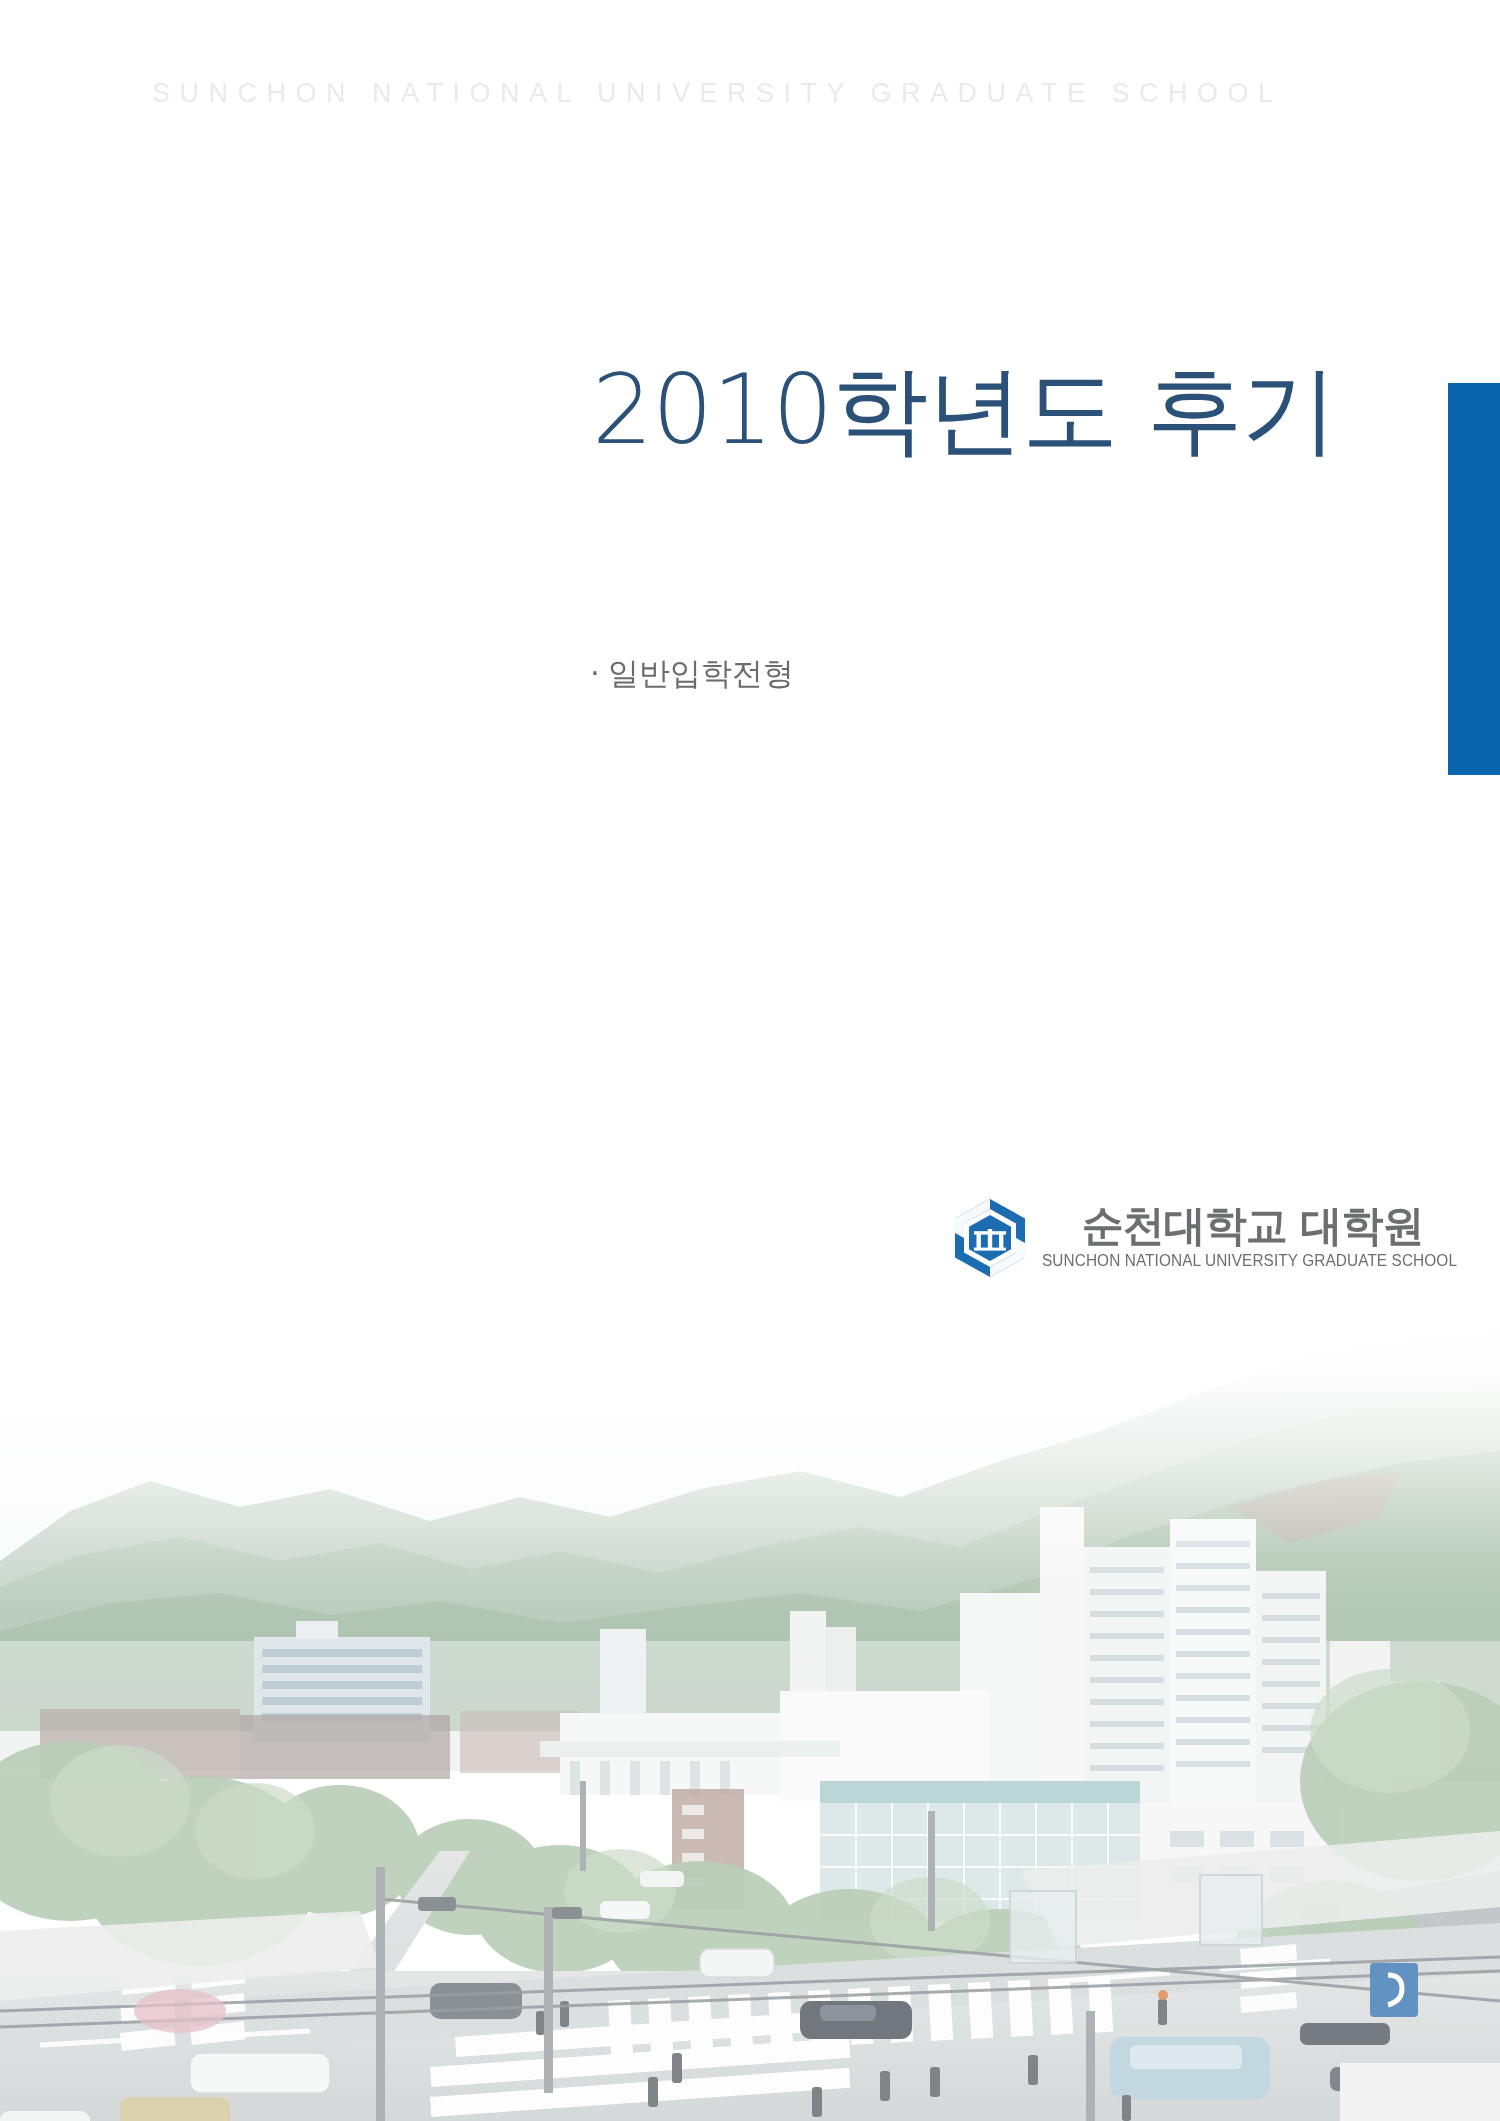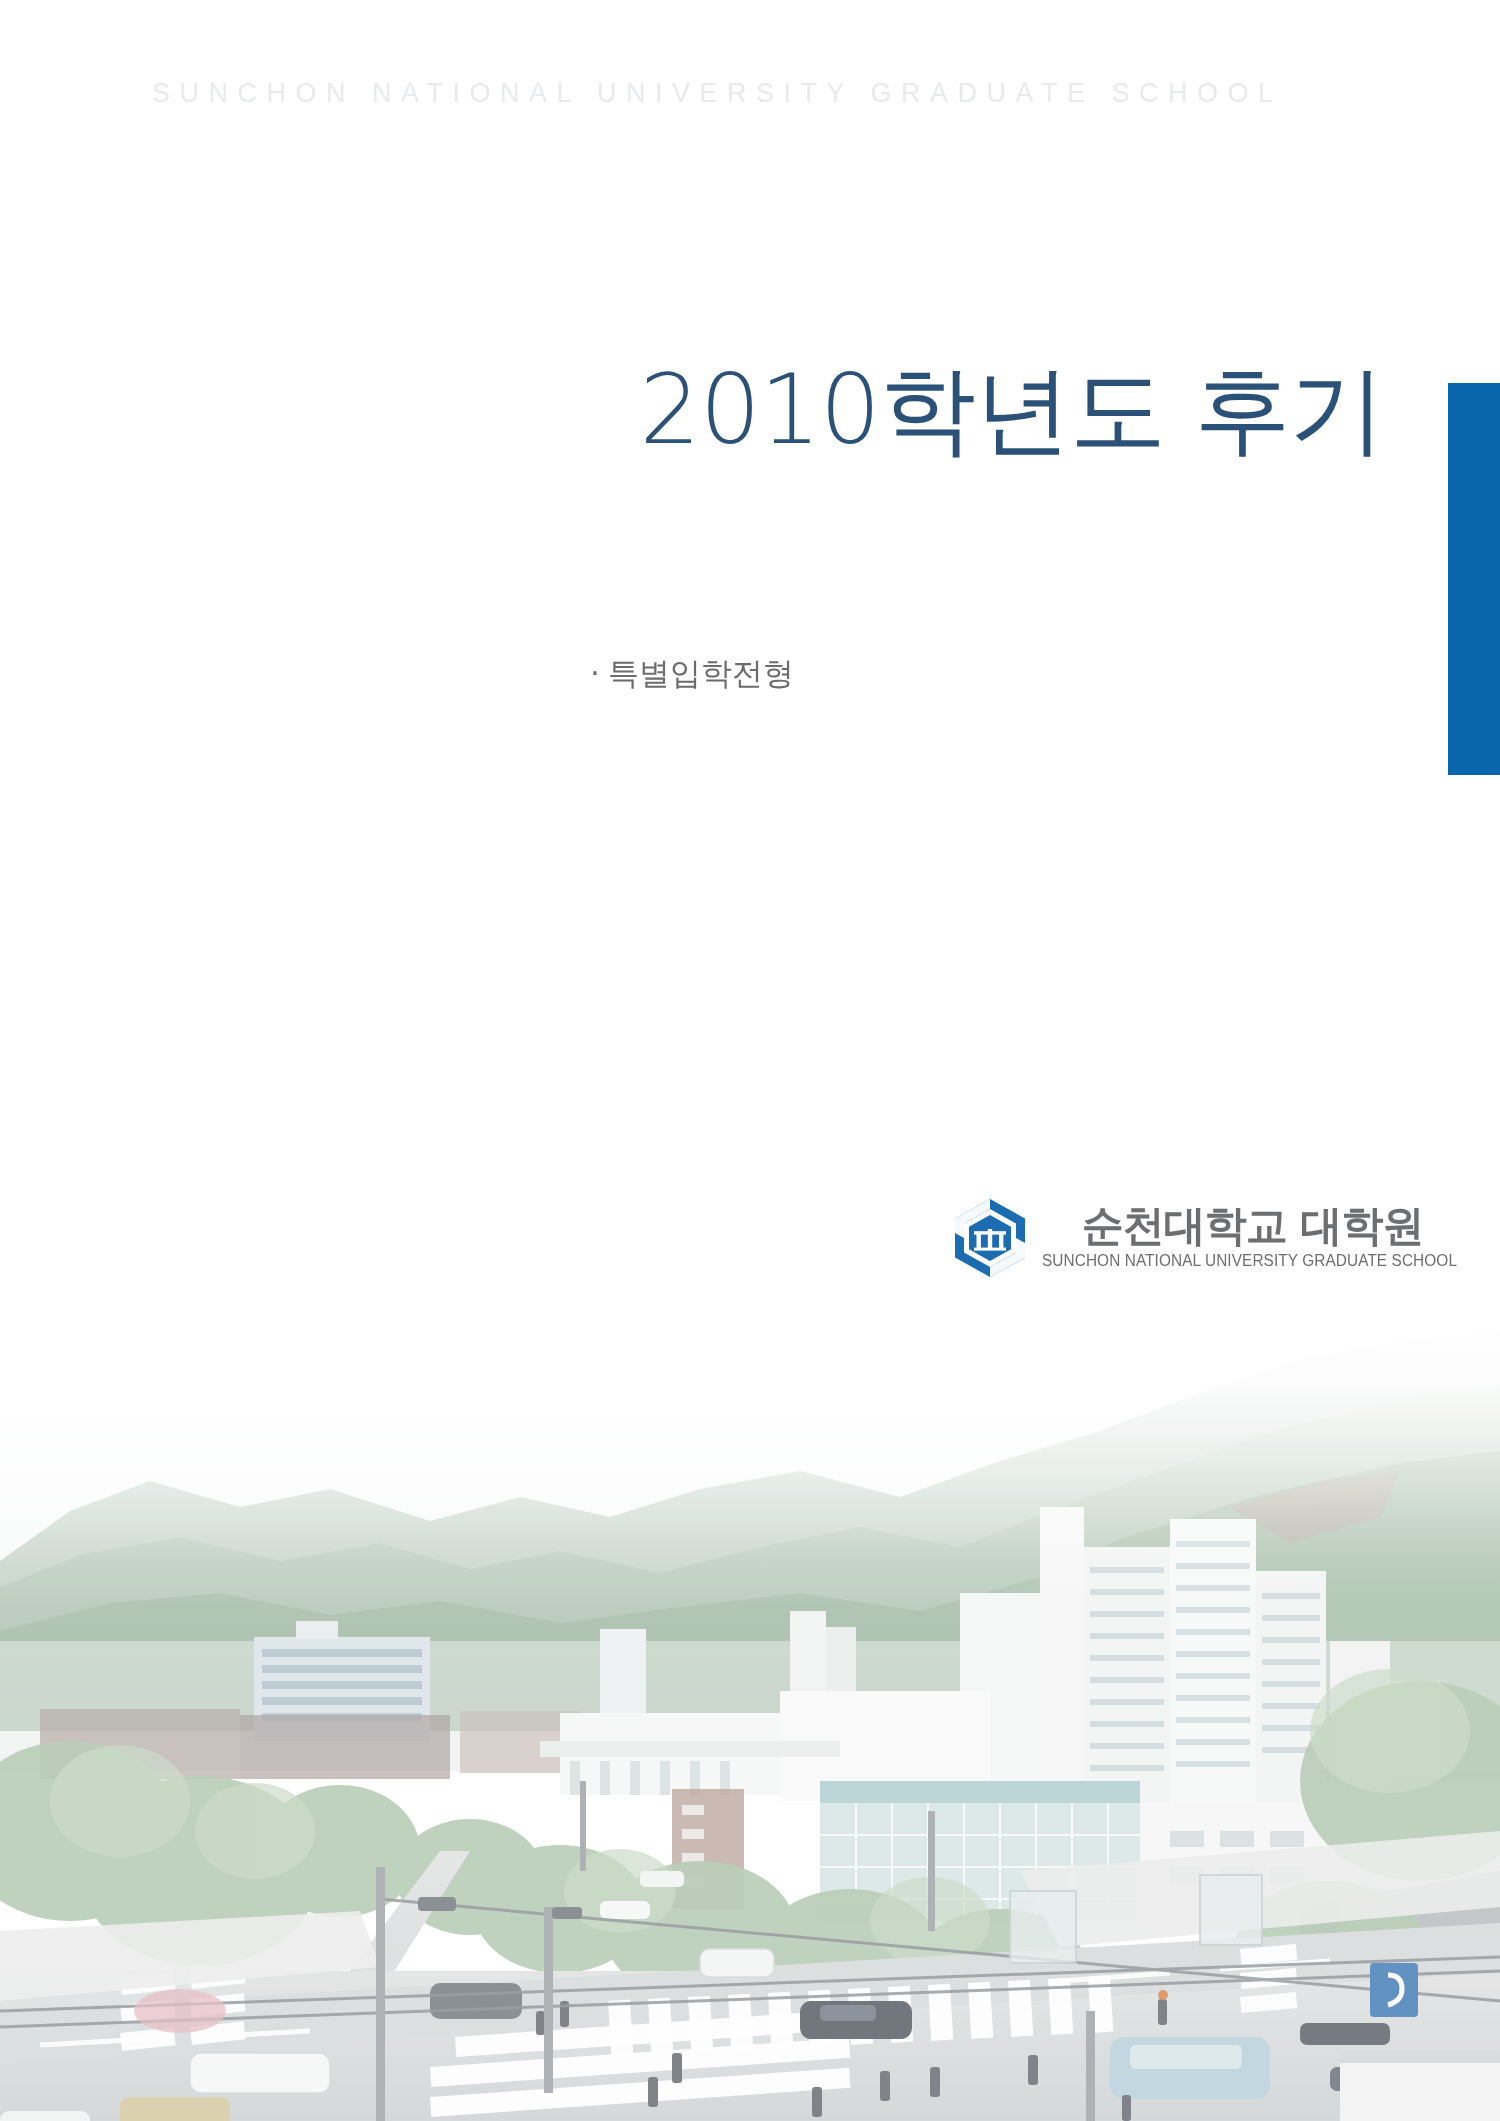--- a/index.html
+++ b/index.html
@@ -39,21 +39,20 @@
     height: 392px;
     background: #0a66ac;
   }
 
   
   .title-block {
     position: absolute;
     left: 592px;
     top: 360px;
     width: 840px;
-    text-align: center;
   }
   .title-line-1 {
     font-size: 96px;
     line-height: 1.06;
     color: #2b5179;
     font-weight: 300;
     letter-spacing: -1px;
     white-space: nowrap;
     font-family: "DejaVu Sans", "Liberation Sans", sans-serif;
   }
@@ -166,21 +165,21 @@
   <div class="eyebrow">SUNCHON NATIONAL UNIVERSITY GRADUATE SCHOOL</div>
 
   <div class="accent-bar"></div>
 
   <div class="title-block">
     <div class="title-line-1">2010학년도 후기</div>
   </div>
 
   <div class="bullets">
     <div class="bullet-row">
-      <span class="bullet-dot">·</span><span>특별입학전형</span>
+      <span class="bullet-dot">·</span><span>일반입학전형</span>
     </div>
   </div>
 
   <div class="logo-lockup">
     <svg class="logo-mark" viewBox="0 0 76 80">
 
       <polygon points="38,1 73,20.5 73,59.5 38,79 3,59.5 3,20.5" fill="#1b6cb0"></polygon>
 
       <polygon points="38,11 64,25.5 64,54.5 38,69 12,54.5 12,25.5" fill="#ffffff"></polygon>
       <polygon points="38,17 59,28.7 59,51.3 38,63 17,51.3 17,28.7" fill="#1b6cb0"></polygon>

